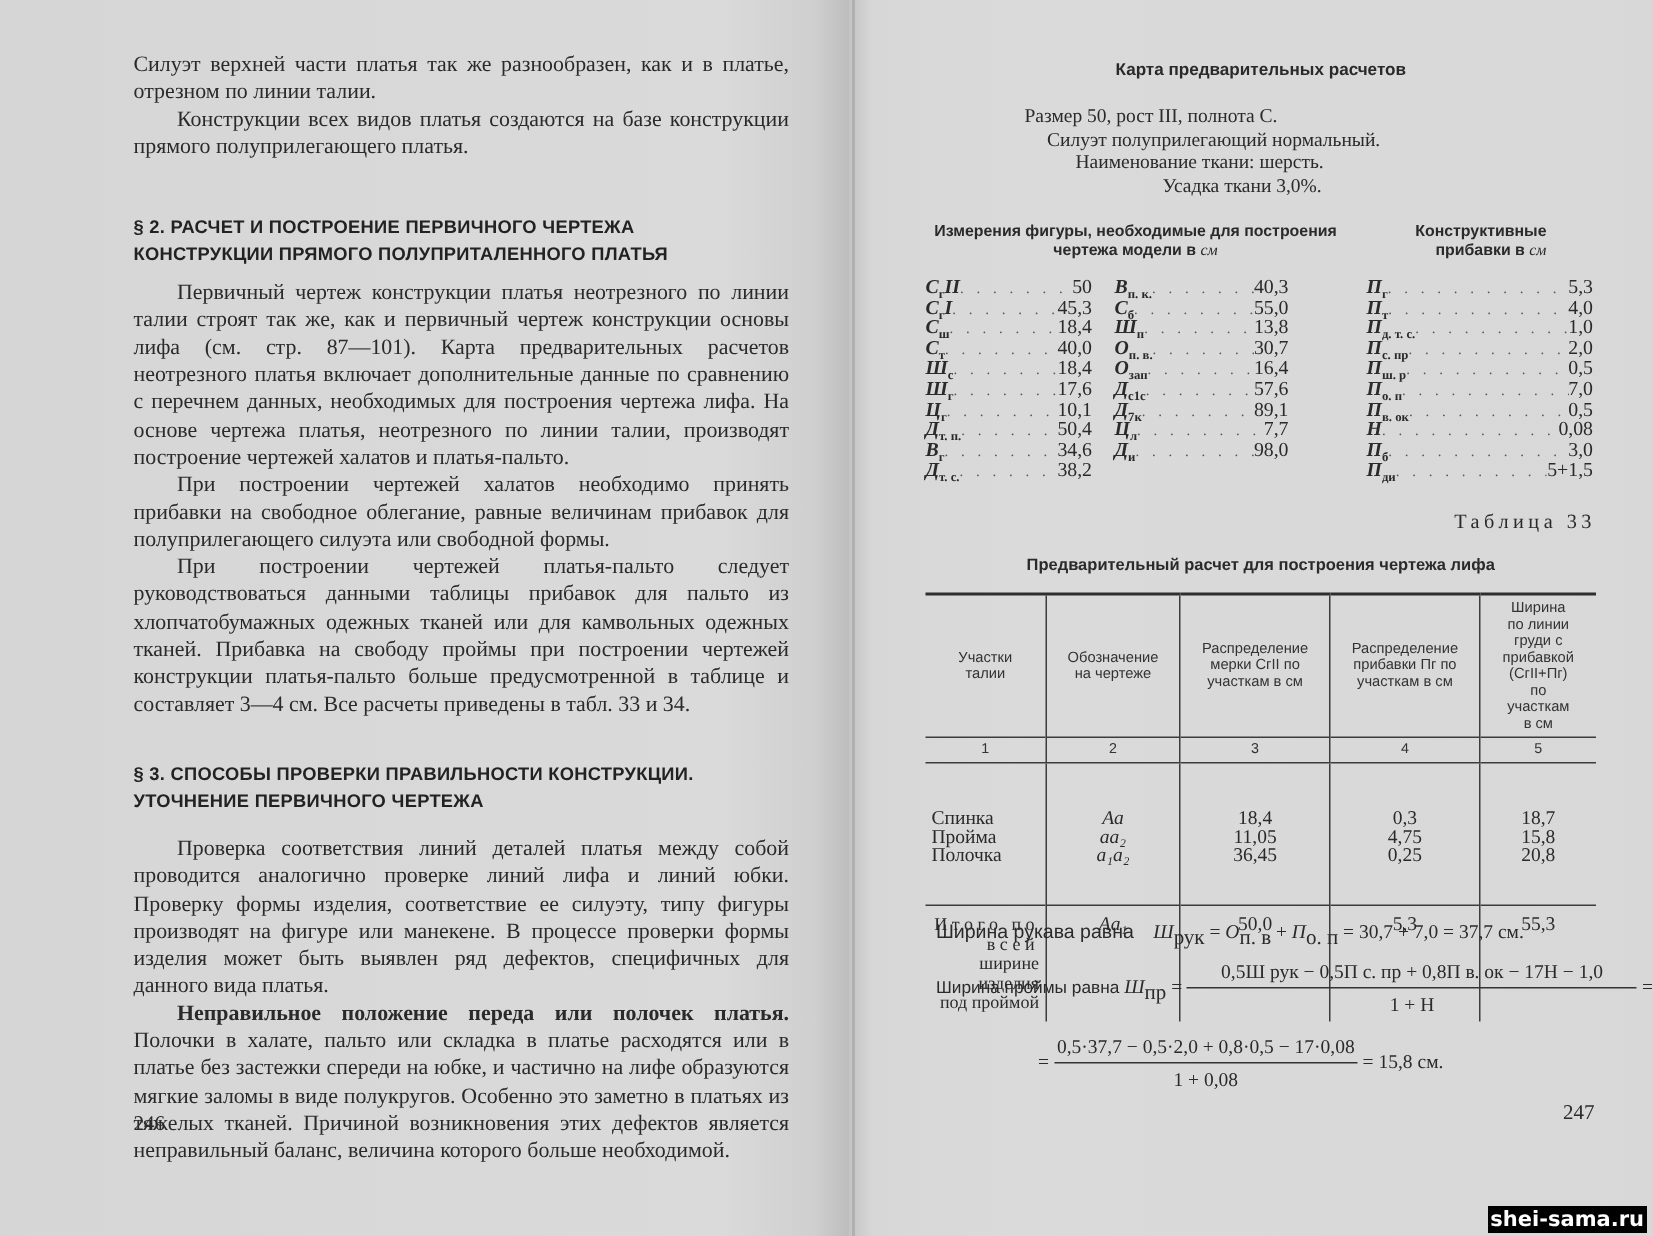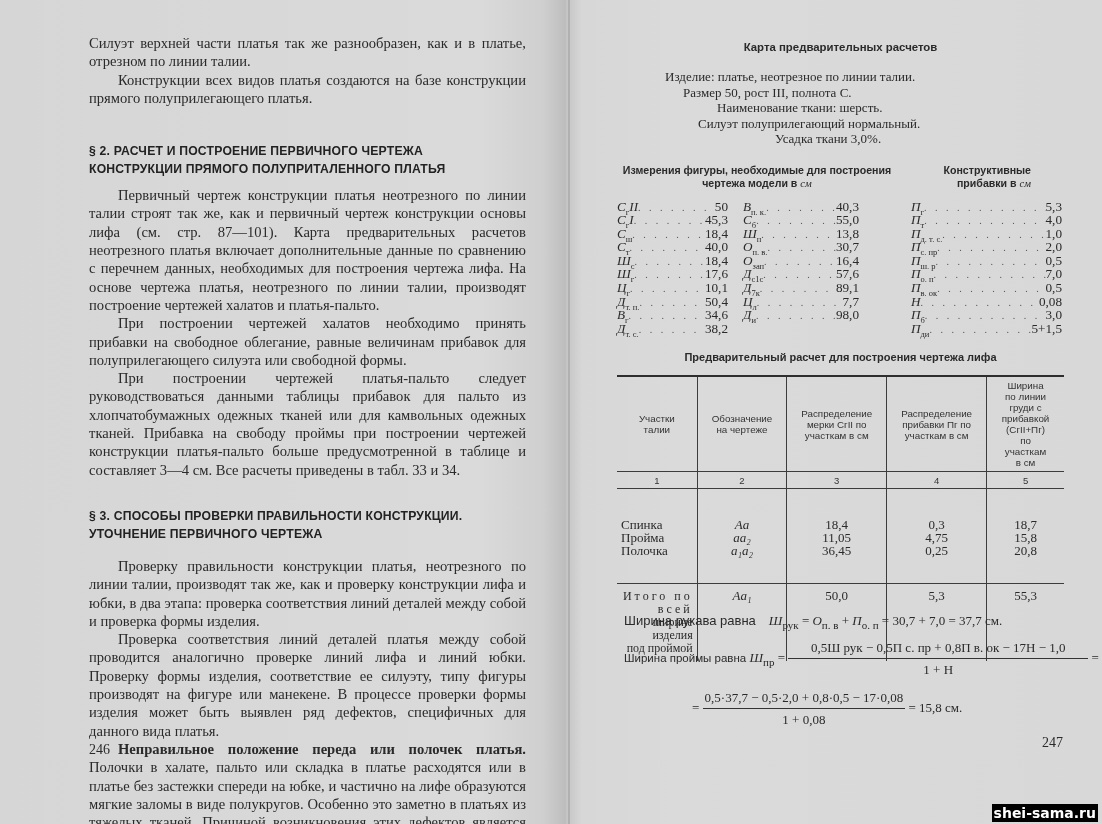--- a/index.html
+++ b/index.html
@@ -33,21 +33,21 @@
   .rp { position:absolute; left:617px; top:34px; width:447px; font-size:12.4px; line-height:15px; }
   .card-title { text-align:center; font-family:"Liberation Sans",sans-serif; font-weight:bold; font-size:11.4px; margin:6px 0 14px 0; }
   .card-line { font-size:13px; line-height:15.5px; white-space:pre; }
   .cols-head { display:flex; margin-top:17px; font-family:"Liberation Sans",sans-serif; font-weight:bold; font-size:10.6px; line-height:13px; }
   .cols-head .a { width:280px; text-align:center; }
   .cols-head .b { width:120px; text-align:right; margin-left:14px; }
   .cols-head i { font-weight:normal; font-style:italic; font-family:"Liberation Serif",serif; }
   .meas { display:flex; margin-top:10px; font-size:13.2px; line-height:13.6px; }
   .mcol { display:flex; flex-direction:column; }
   .mrow { display:flex; align-items:baseline; height:13.6px; }
-  .mlbl { font-style:italic; white-space:nowrap; }
+  .mlbl { font-style:italic; white-space:nowrap;font-weight:bold; }
   .mlbl sub { font-style:normal; font-size:8.5px; }
   .dots { flex:1; overflow:hidden; white-space:nowrap; color:#555; letter-spacing:3px; font-size:10px; }
   .mval { text-align:right; white-space:nowrap; }
 
   .tbl-no { text-align:right; font-size:13.5px; letter-spacing:3px; margin-top:20px; }
   .tbl-title { text-align:center; font-family:"Liberation Sans",sans-serif; font-weight:bold; font-size:11px; margin:15px 0 10px 0; }
   table.t33 { border-collapse:collapse; width:100%; font-size:13px; }
   table.t33 th { font-weight:normal; font-size:9.8px; line-height:11px; vertical-align:middle; padding:3px 14px; font-family:"Liberation Sans",sans-serif; color:#333; }
   table.t33 td { vertical-align:top; padding:2px 4px; line-height:12.6px; }
   table.t33 .vl { border-left:1.2px solid #3c3c3c; }
@@ -57,21 +57,21 @@
   table.t33 tr.total td { border-top:1.2px solid #3c3c3c; padding-top:6px; padding-bottom:6px;text-align:center; }
   .c { text-align:center; }
   .it { font-style:italic; }
   .spaced { letter-spacing:3px; }
 
   .formula { position:absolute; left:624px; font-size:13px; white-space:nowrap; }
   .frac { display:inline-flex; flex-direction:column; align-items:center; vertical-align:middle; }
   .frac .num { border-bottom:1px solid #333; padding:0 2px 2px 2px; }
   .frac .den { padding-top:3px; }
   .fi { font-style:italic; }
-  .fi sub { font-style:normal; font-size:11px;margin-top:48px; }
+  .fi sub { font-style:normal; font-size:14px;margin-top:48px; }
 
   .watermark {
     position:absolute; right:4px; bottom:2px;
     font-family:"DejaVu Sans",sans-serif; font-weight:bold; font-size:14px; color:#fff;
     background:#000; padding:0 2px; line-height:18px;
   }
 </style>
 </head>
 <body>
 
@@ -88,33 +88,31 @@
   <h2>КОНСТРУКЦИИ ПРЯМОГО ПОЛУПРИТАЛЕННОГО ПЛАТЬЯ</h2>
   <div style="height:8px"></div>
   <p>Первичный чертеж конструкции платья неотрезного по линии талии строят так же, как и первичный чертеж конструкции основы лифа (см. стр. 87—101). Карта предварительных расчетов неотрезного платья включает дополнительные данные по сравнению с перечнем данных, необходимых для построения чертежа лифа. На основе чертежа платья, неотрезного по линии талии, производят построение чертежей халатов и платья-пальто.</p>
   <p>При построении чертежей халатов необходимо принять прибавки на свободное облегание, равные величинам прибавок для полуприлегающего силуэта или свободной формы.</p>
   <p>При построении чертежей платья-пальто следует руководствоваться данными таблицы прибавок для пальто из хлопчатобумажных одежных тканей или для камвольных одежных тканей. Прибавка на свободу проймы при построении чертежей конструкции платья-пальто больше предусмотренной в таблице и составляет 3—4 см. Все расчеты приведены в табл. 33 и 34.</p>
 
   <div style="height:28px"></div>
   <h2>§ 3. СПОСОБЫ ПРОВЕРКИ ПРАВИЛЬНОСТИ КОНСТРУКЦИИ.</h2>
   <h2>УТОЧНЕНИЕ ПЕРВИЧНОГО ЧЕРТЕЖА</h2>
   <div style="height:14px"></div>
-  <p>Проверку правильности конструкции платья, неотрезного по линии талии, производят так же, как и проверку конструкции лифа и юбки, в два этапа: проверка соответствия линий деталей между собой и проверка формы изделия.</p>
   <p>Проверка соответствия линий деталей платья между собой проводится аналогично проверке линий лифа и линий юбки. Проверку формы изделия, соответствие ее силуэту, типу фигуры производят на фигуре или манекене. В процессе проверки формы изделия может быть выявлен ряд дефектов, специфичных для данного вида платья.</p>
   <p><b>Неправильное положение переда или полочек платья.</b><span> Полочки в халате, пальто или складка в платье расходятся или в платье без застежки спереди на юбке, и частично на лифе образуются мягкие заломы в виде полукругов. Особенно это заметно в платьях из тяжелых тканей. Причиной возникновения этих дефектов является неправильный баланс, величина которого больше необходимой.</span></p>
 </div>
 <div class="page-num" style="left:89px; top:742px;">246</div>
 
 <div class="rp">
   <div class="card-title">Карта предварительных расчетов</div>
   <div>
-    <div class="card-line" style="padding-left:48px">Изделие: платье, неотрезное по линии талии.</div>
     <div class="card-line" style="padding-left:66px">Размер 50, рост III, полнота С.</div>
+    <div class="card-line" style="padding-left:81px">Силуэт полуприлегающий нормальный.</div>
     <div class="card-line" style="padding-left:100px">Наименование ткани: шерсть.</div>
-    <div class="card-line" style="padding-left:81px">Силуэт полуприлегающий нормальный.</div>
     <div class="card-line" style="padding-left:158px">Усадка ткани 3,0%.</div>
   </div>
 
   <div class="cols-head">
     <div class="a"><span>Измерения фигуры, необходимые для построения чертежа модели в</span> <i>см</i></div>
     <div class="b"><span>Конструктивные прибавки в</span> <i>см</i></div>
   </div>
 
   <div class="meas">
     <div class="mcol" id="mcol1" style="width:111px">
@@ -263,20 +261,21 @@
           <span class="mval">3,0</span>
         </div>
         <div class="mrow">
           <span class="mlbl"><span>П</span><sub>ди</sub></span>
           <span class="dots"> . . . . . . . . . . . . . . . . . . . .</span>
           <span class="mval">5+1,5</span>
         </div>
       </div>
   </div>
 
+  <div class="tbl-no">Таблица 33</div>
   <div class="tbl-title">Предварительный расчет для построения чертежа лифа</div>
 
   <table class="t33">
     <colgroup>
         <col style="width:145px">
         <col style="width:73px">
         <col style="width:73px">
         <col style="width:73px">
         <col style="width:83px">
       </colgroup>

